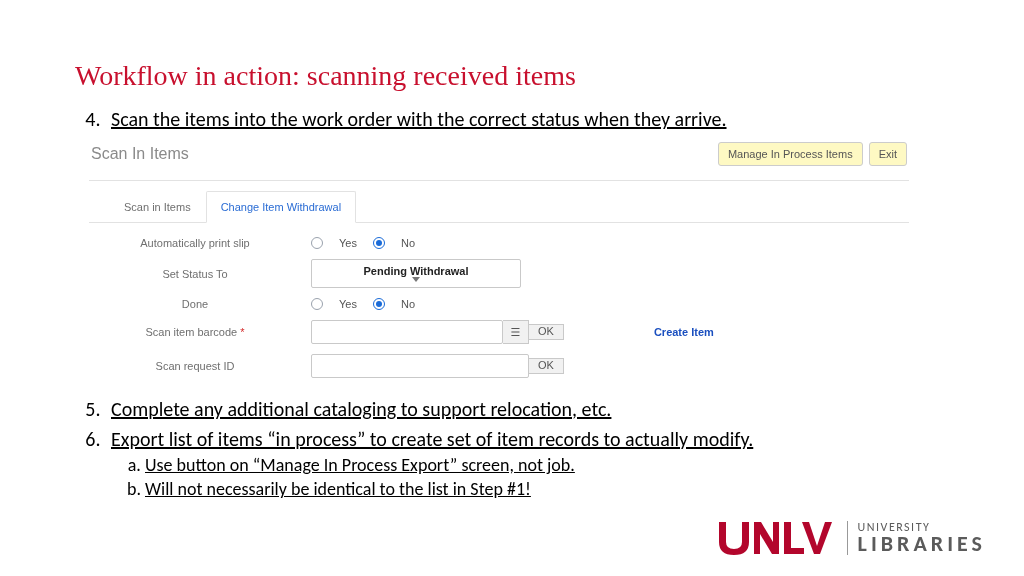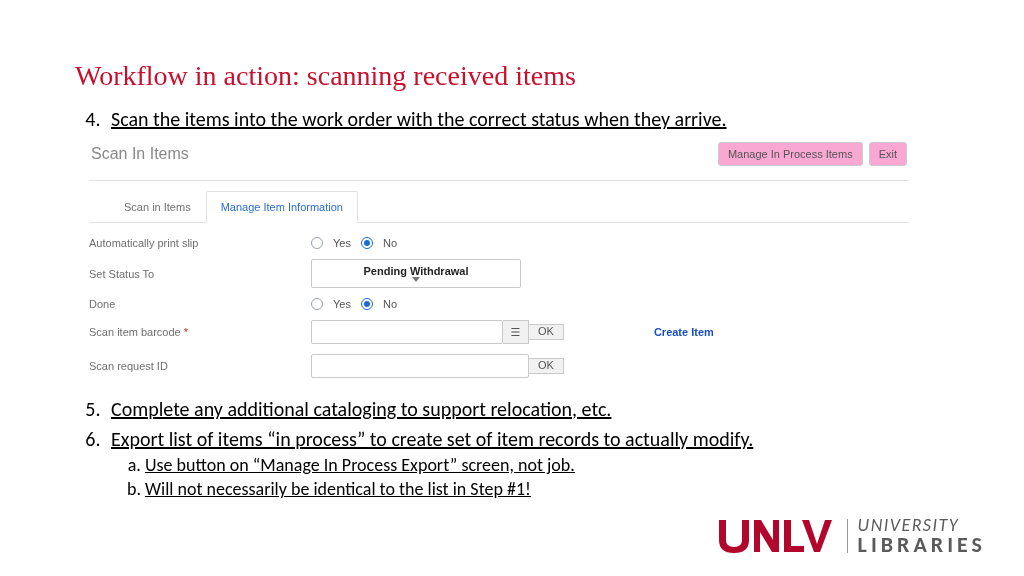--- a/index.html
+++ b/index.html
@@ -54,21 +54,21 @@
     padding: 0 2px 14px 2px;
   }
   .app-title {
     font-size: 16px;
     color: #8a8a8a;
     font-weight: 400;
   }
   .app-header-buttons { display: flex; gap: 6px; }
   .btn {
     border: 1px solid #ccc;
-    background: #f9a8d4;
+    background: #fef9c3;
     color: #555;
     font-size: 11px;
     padding: 5px 9px;
     border-radius: 3px;
     cursor: pointer;
   }
   .tabs {
     display: flex;
     border-bottom: 1px solid #e2e2e2;
     margin-top: 10px;
@@ -93,27 +93,27 @@
   .form {
     padding: 14px 0 0 0;
   }
   .row {
     display: flex;
     align-items: center;
     margin-bottom: 10px;
   }
   .row-label {
     width: 222px;
-    text-align: left;
+    text-align: center;
     color: #6f6f6f;
     font-size: 11px;
     padding-right: 10px;
   }
   .req { color: #d42a2a; }
-  .radio-group { display: flex; gap: 10px; align-items: flex-start; font-size: 11px; color: #555; }
+  .radio-group { display: flex; gap: 16px; align-items: flex-start; font-size: 11px; color: #555; }
   .radio {
     width: 12px; height: 12px; border-radius: 50%;
     border: 1.5px solid #9aa2ad; display: inline-block; position: relative;
   }
   .radio.checked { border-color: #1a6bd8; }
   .radio.checked::after {
     content: ""; position: absolute; inset: 2px; border-radius: 50%; background: #1a6bd8;
   }
   .select {
     width: 210px;
@@ -190,21 +190,21 @@
   .logo-unlv svg { display: block; }
   .logo-sep {
     width: 1px;
     height: 34px;
     background: #999;
   }
   .logo-text {
     color: #5b5b5b;
     line-height: 1.0;
   }
-  .logo-u { font-size: 18px; letter-spacing: 1.5px; font-style: italic; }
+  .logo-u { font-size: 12px; letter-spacing: 1.5px; }
   .logo-l { font-size: 22px; letter-spacing: 4px; font-weight: 700; }
 </style>
 </head>
 <body>
 
 <div class="slide">
   <h1 class="title">Workflow in action: scanning received items</h1>
 
   <ol class="outer" start="4">
     <li>Scan the items into the work order with the correct status when they arrive.</li>
@@ -214,21 +214,21 @@
     <div class="app-header">
       <div class="app-title">Scan In Items</div>
       <div class="app-header-buttons">
         <button class="btn">Manage In Process Items</button>
         <button class="btn">Exit</button>
       </div>
     </div>
 
     <div class="tabs">
       <div class="tab">Scan in Items</div>
-      <div class="tab active">Manage Item Information</div>
+      <div class="tab active">Change Item Withdrawal</div>
     </div>
 
     <div class="form">
       <div class="row">
         <div class="row-label">Automatically print slip</div>
         <div class="radio-group">
           <span class="radio"></span>
           <span>Yes</span>
           <span class="radio checked"></span>
           <span>No</span>

